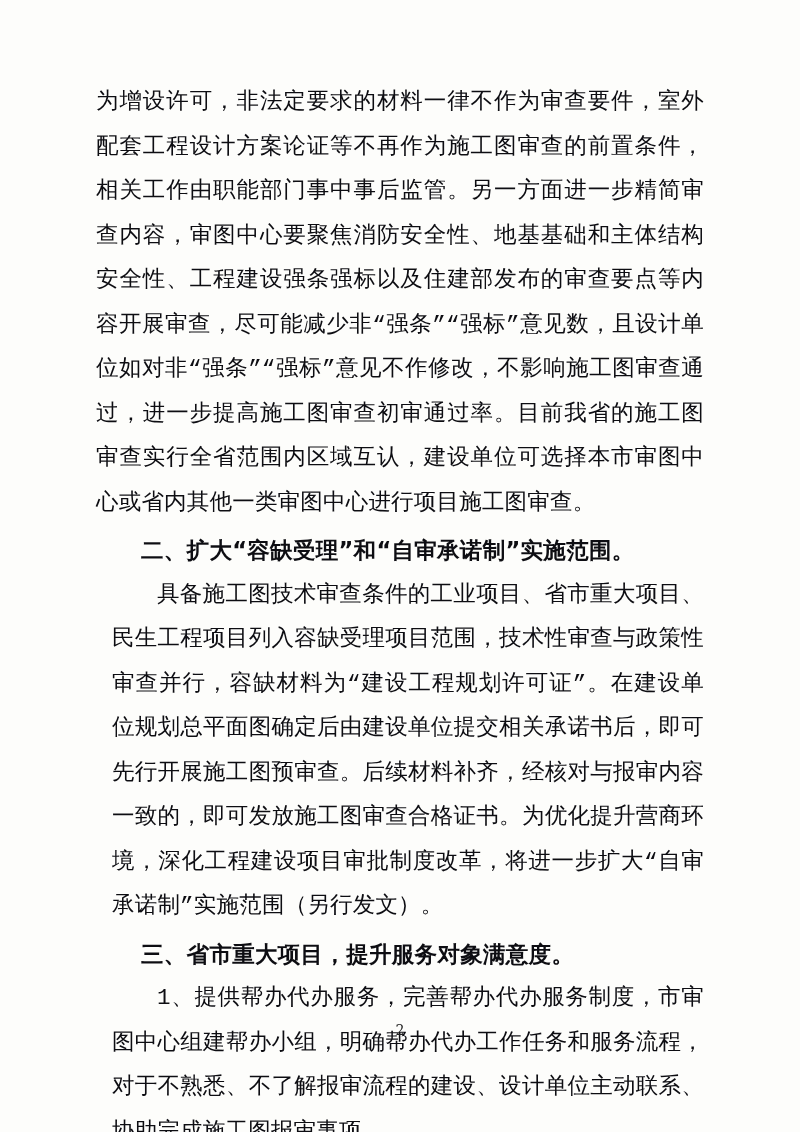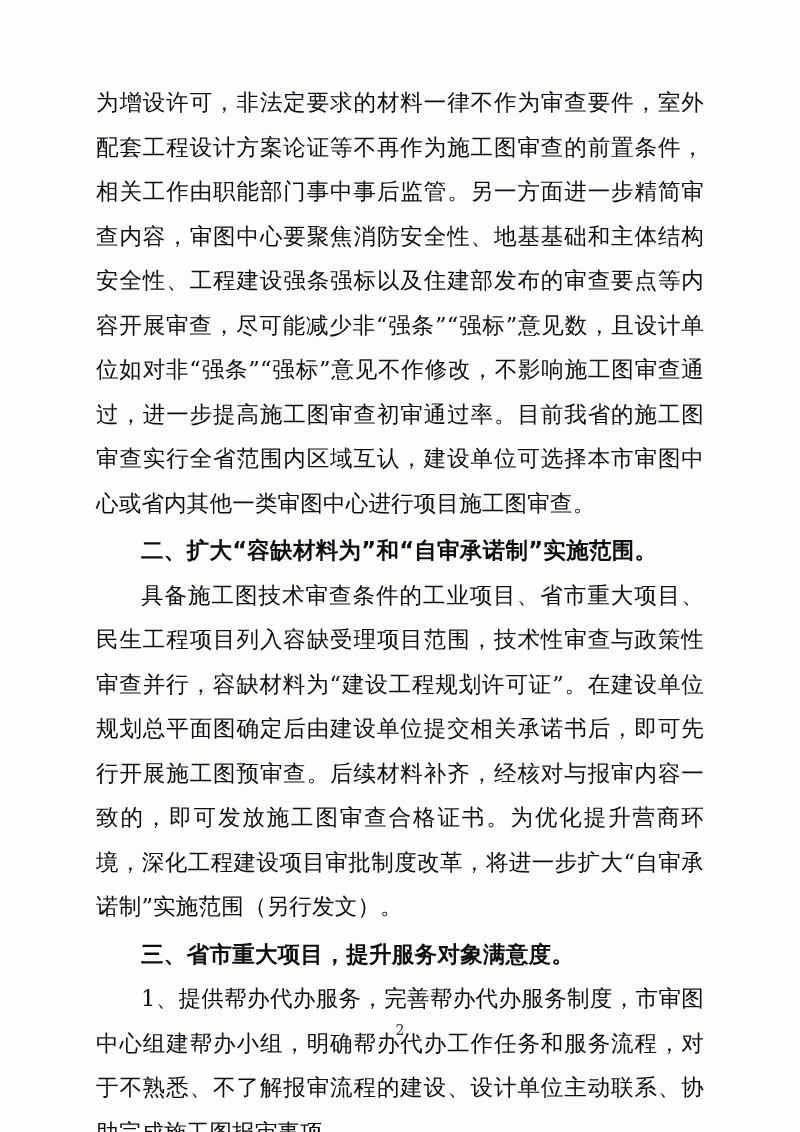--- a/index.html
+++ b/index.html
@@ -27,23 +27,25 @@
     width: 608px;
   }
   .para {
     font-size: 22.5px;
     line-height: 44.5px;
     text-align: justify;
     text-justify: inter-character;
     letter-spacing: 0.2px;
     margin: 0;
     text-indent: 0;
+    font-family: Liberation Mono, monospace;
   }
   .para.indent {
     text-indent: 45px;
+    margin-left: 16px;
   }
   .heading {
     font-size: 22.5px;
     line-height: 44.5px;
     font-weight: bold;
     text-indent: 45px;
     margin: 0;
     letter-spacing: 0.3px;
     font-family: "DejaVu Sans", "Liberation Sans", sans-serif;
   }
@@ -62,21 +64,21 @@
 </head>
 <body>
 
 <div class="page">
   <div class="page-inner">
 
     <p class="para">为增设许可，非法定要求的材料一律不作为审查要件，室外配套工程设计方案论证等不再作为施工图审查的前置条件，相关工作由职能部门事中事后监管。另一方面进一步精简审查内容，审图中心要聚焦消防安全性、地基基础和主体结构安全性、工程建设强条强标以及住建部发布的审查要点等内容开展审查，尽可能减少非“强条”“强标”意见数，且设计单位如对非“强条”“强标”意见不作修改，不影响施工图审查通过，进一步提高施工图审查初审通过率。目前我省的施工图审查实行全省范围内区域互认，建设单位可选择本市审图中心或省内其他一类审图中心进行项目施工图审查。</p>
 
     <div class="spacer-small"></div>
 
-    <p class="heading">二、扩大“容缺材料为”和“自审承诺制”实施范围。</p>
+    <p class="heading">二、扩大“容缺受理”和“自审承诺制”实施范围。</p>
 
     <p class="para indent">具备施工图技术审查条件的工业项目、省市重大项目、民生工程项目列入容缺受理项目范围，技术性审查与政策性审查并行，容缺材料为“建设工程规划许可证”。在建设单位规划总平面图确定后由建设单位提交相关承诺书后，即可先行开展施工图预审查。后续材料补齐，经核对与报审内容一致的，即可发放施工图审查合格证书。为优化提升营商环境，深化工程建设项目审批制度改革，将进一步扩大“自审承诺制”实施范围（另行发文）。</p>
 
     <div class="spacer-small"></div>
 
     <p class="heading">三、省市重大项目，提升服务对象满意度。</p>
 
     <p class="para indent">1、提供帮办代办服务，完善帮办代办服务制度，市审图中心组建帮办小组，明确帮办代办工作任务和服务流程，对于不熟悉、不了解报审流程的建设、设计单位主动联系、协助完成施工图报审事项。</p>
 
   </div>

